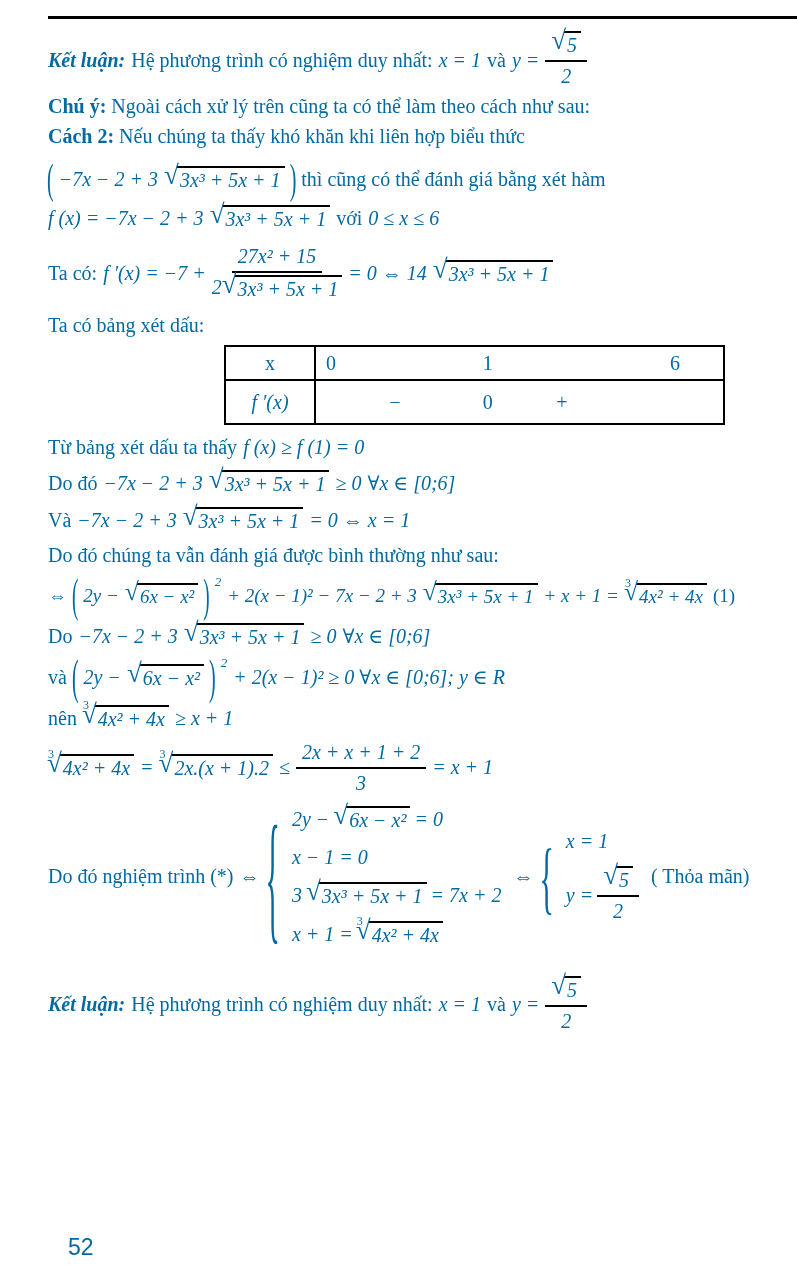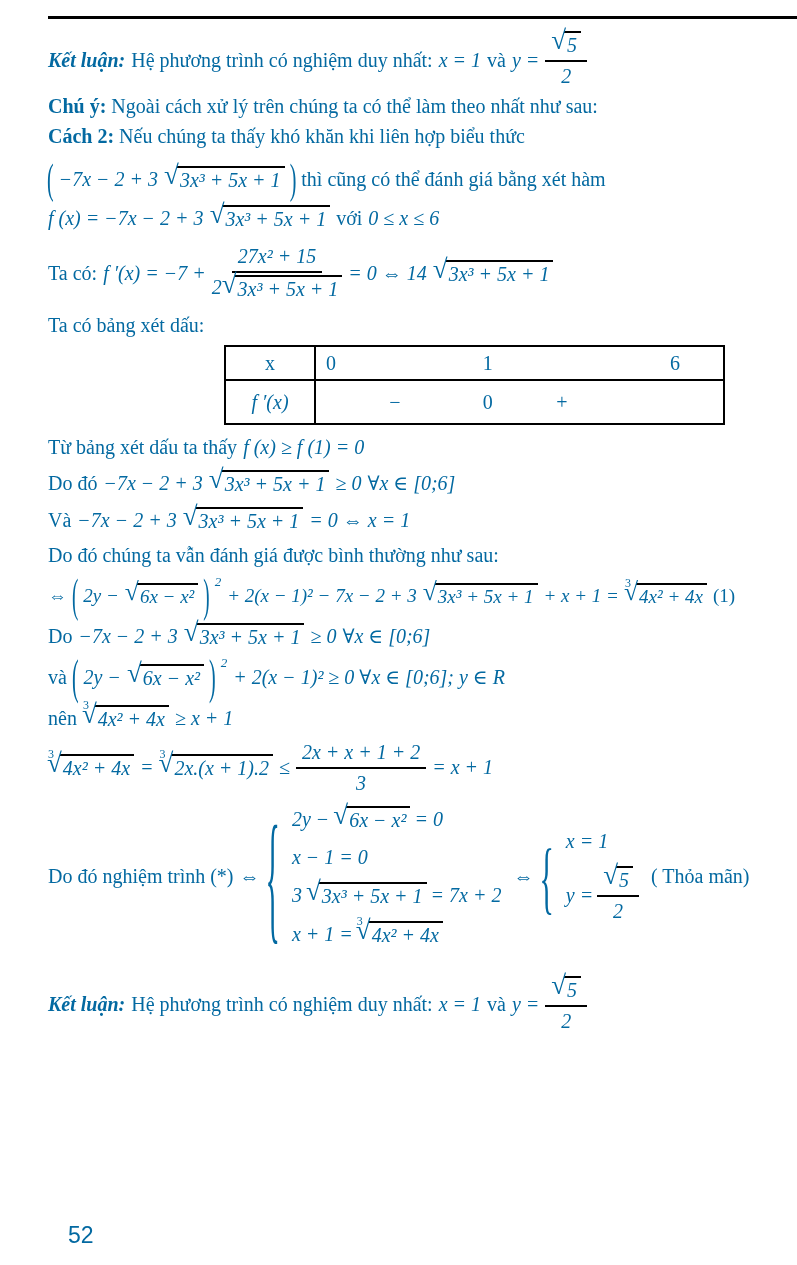--- a/index.html
+++ b/index.html
@@ -56,21 +56,21 @@
   .r1 .xhead,.r1 .xcells { height:32px; }
   .r2 .xhead,.r2 .xcells { height:42px; }
   .xcells span { position:absolute; top:50%; transform:translateY(-50%); }
   .p0{left:10px} .p1{left:41%} .p2{left:87%}
   .q0{left:18%} .q1{left:41%} .q2{left:59%}
 
   .eq1line { font-size:19px; }
   .mt6{margin-top:6px} .mt8{margin-top:8px} .mt10{margin-top:10px} .mt12{margin-top:12px}
   .mt14{margin-top:14px} .mt16{margin-top:16px} .mt28{margin-top:28px} .mb12{margin-bottom:12px} .mb14{margin-bottom:14px}
 
-  .pagenum { position:absolute; left:44px; bottom:16px; font-family:"Liberation Sans","DejaVu Sans",sans-serif; font-size:23px; }
+  .pagenum { position:absolute; left:44px; bottom:4px; font-family:"Liberation Sans","DejaVu Sans",sans-serif; font-size:23px; }
 </style>
 </head>
 <body>
 
 <div class="page">
   <div class="content">
 
     <div class="toprule"></div>
 
     <div class="fline mt10">
@@ -85,21 +85,21 @@
             <span class="rad-sign">√</span>
             <span class="rad-body m">5</span>
           </span>
         </span>
         <span class="fden m">2</span>
       </span>
     </div>
 
     <div class="tline">
       <span class="bl">Chú ý:</span>
-      <span>Ngoài cách xử lý trên chúng ta có thể làm theo nhất như sau:</span>
+      <span>Ngoài cách xử lý trên cũng ta có thể làm theo cách như sau:</span>
     </div>
 
     <div class="tline">
       <span class="bl">Cách 2:</span>
       <span>Nếu chúng ta thấy khó khăn khi liên hợp biểu thức</span>
     </div>
 
     <div class="fline mt16 mb12">
       <span class="bp">(</span>
       <span class="m">−7x − 2 + 3</span>

